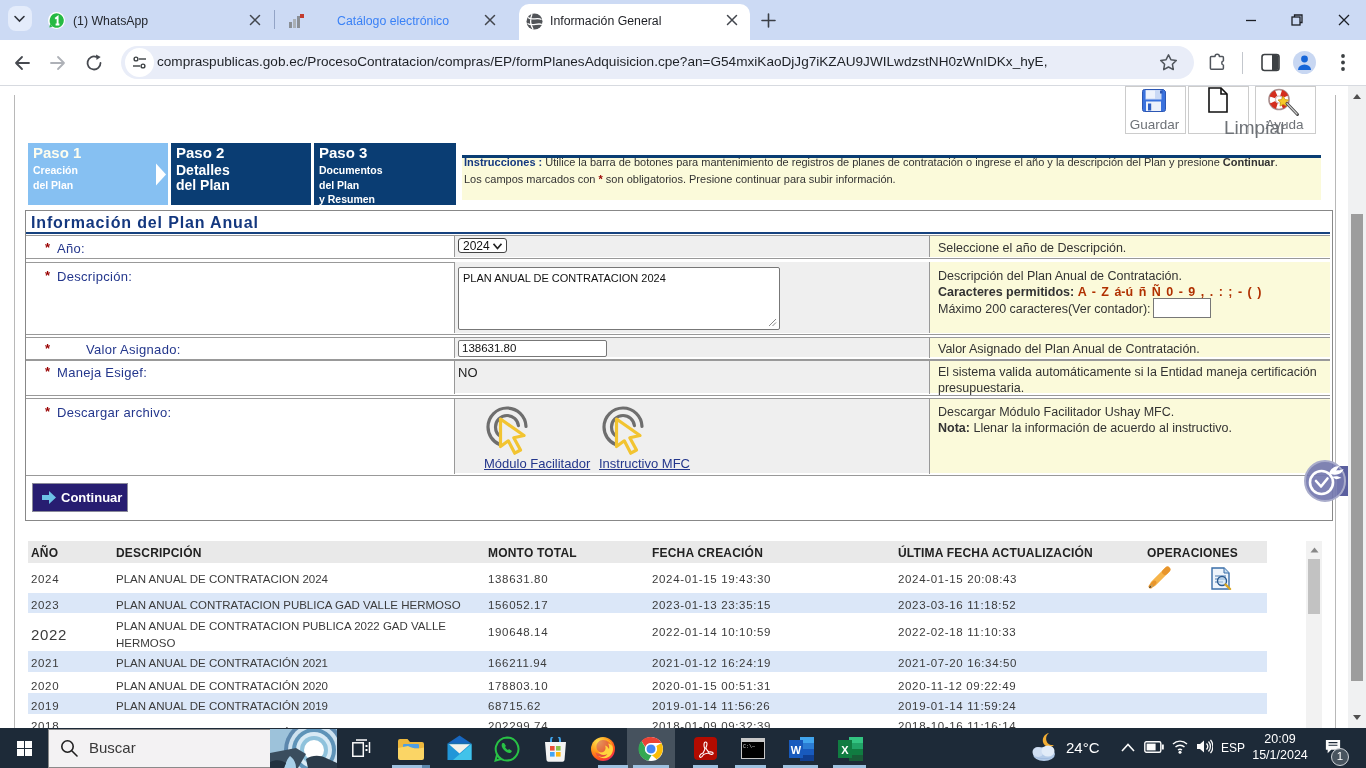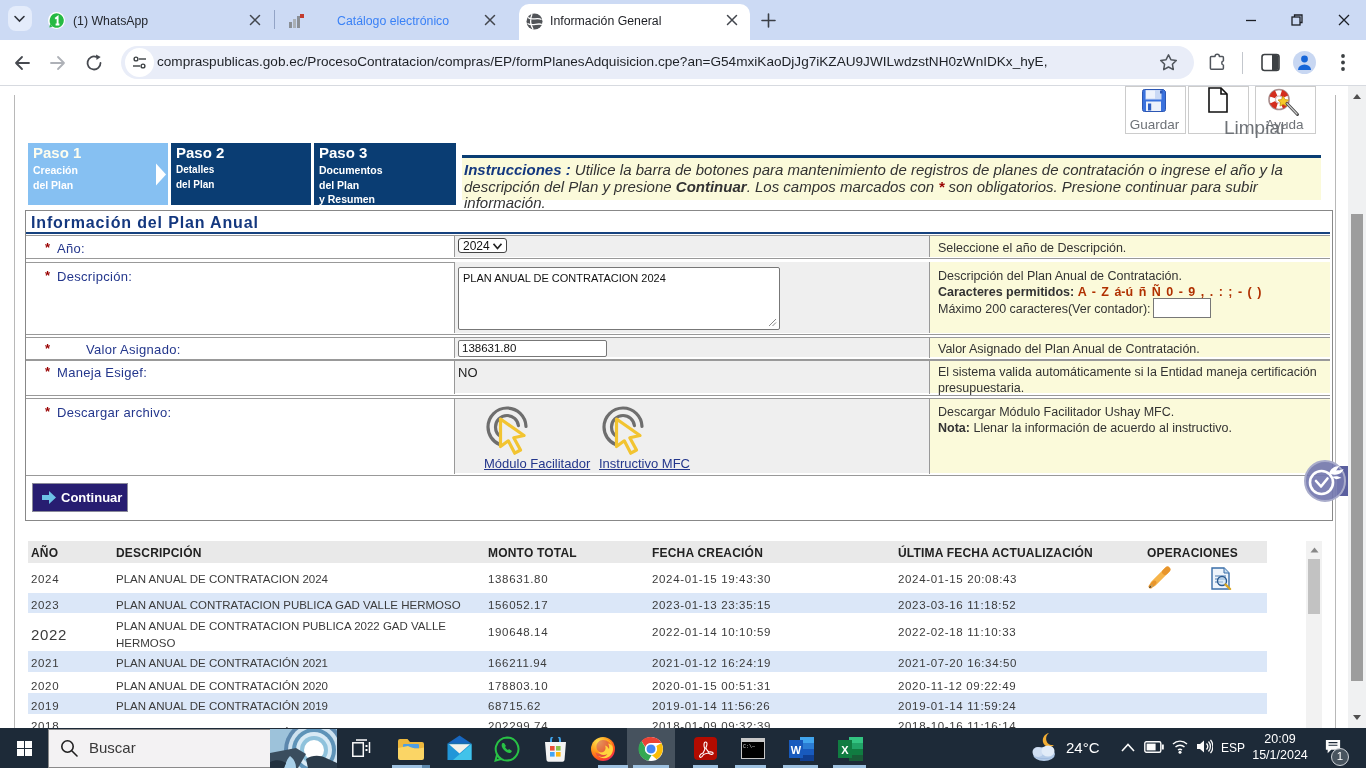--- a/index.html
+++ b/index.html
@@ -155,26 +155,26 @@
 
     <div class="abs" style="left:28px;top:57px;width:140px;height:62px;background:#86c0f2;"></div>
     <div class="abs" style="left:171px;top:57px;width:140px;height:62px;background:#0a3d73;"></div>
     <div class="abs" style="left:314px;top:57px;width:142px;height:62px;background:#0a3d73;"></div>
     <div class="abs" style="left:33px;top:58px;font-size:15px;font-weight:bold;color:#fdfdee;">Paso 1</div>
     <div class="abs" style="left:33px;top:77px;font-size:10.5px;font-weight:bold;color:#fff;line-height:14.5px;">Creación<br>del Plan</div>
     <svg class="abs" style="left:155px;top:76px" width="12" height="25" viewBox="0 0 12 25">
         <path d="M1 1.5 L11 12.5 L1 23.5 Z" fill="#fff"></path>
       </svg>
     <div class="abs" style="left:176px;top:58px;font-size:15px;font-weight:bold;color:#fff;">Paso 2</div>
-    <div class="abs" style="left:176px;top:77px;font-size:10px;font-weight:bold;color:#fff;line-height:14.5px;">Detalles<br>del Plan</div>
+    <div class="abs" style="left:176px;top:77px;font-size:14px;font-weight:bold;color:#fff;line-height:14.5px;">Detalles<br>del Plan</div>
     <div class="abs" style="left:319px;top:58px;font-size:15px;font-weight:bold;color:#fff;">Paso 3</div>
     <div class="abs" style="left:319px;top:77px;font-size:10.5px;font-weight:bold;color:#fff;line-height:14.5px;">Documentos<br>del Plan<br>y Resumen</div>
 
     <div class="abs" style="left:462px;top:69px;width:859px;height:42px;background:#fbfada;border-top:3px solid #0a3d73;"></div>
-    <div class="abs" style="left:464px;top:76px;width:828px;font-size:15px;color:#333;line-height:16.5px;font-style:italic;">
+    <div class="abs" style="left:464px;top:68px;width:828px;font-size:11px;color:#333;line-height:16.5px;">
       <span style="color:#14387f;font-weight:bold;">Instrucciones : </span>Utilice la barra de botones para mantenimiento de registros de planes de contratación o ingrese el año y la descripción del Plan y presione <b>Continuar</b>. Los campos marcados con <span style="color:#990000;font-weight:bold;">*</span> son obligatorios. Presione continuar para subir información.
     </div>
 
     <div class="abs" style="left:25px;top:124px;width:1306px;height:309px;border:1px solid #888;"></div>
     <div class="abs" style="left:31px;top:128px;font-size:16px;font-weight:bold;color:#14387f;letter-spacing:0.85px;">Información del Plan Anual</div>
     <div class="abs" style="left:26px;top:146px;width:1304px;height:2px;background:#16427f;"></div>
 
     <div class="abs" style="left:26px;top:149px;width:1304px;height:22px;border-top:1px solid #999;border-bottom:1px solid #999;"></div>
     <div class="abs" style="left:455px;top:150px;width:475px;height:21px;background:#efefef;"></div>
     <div class="abs" style="left:930px;top:150px;width:400px;height:21px;background:#fbfada;"></div>

